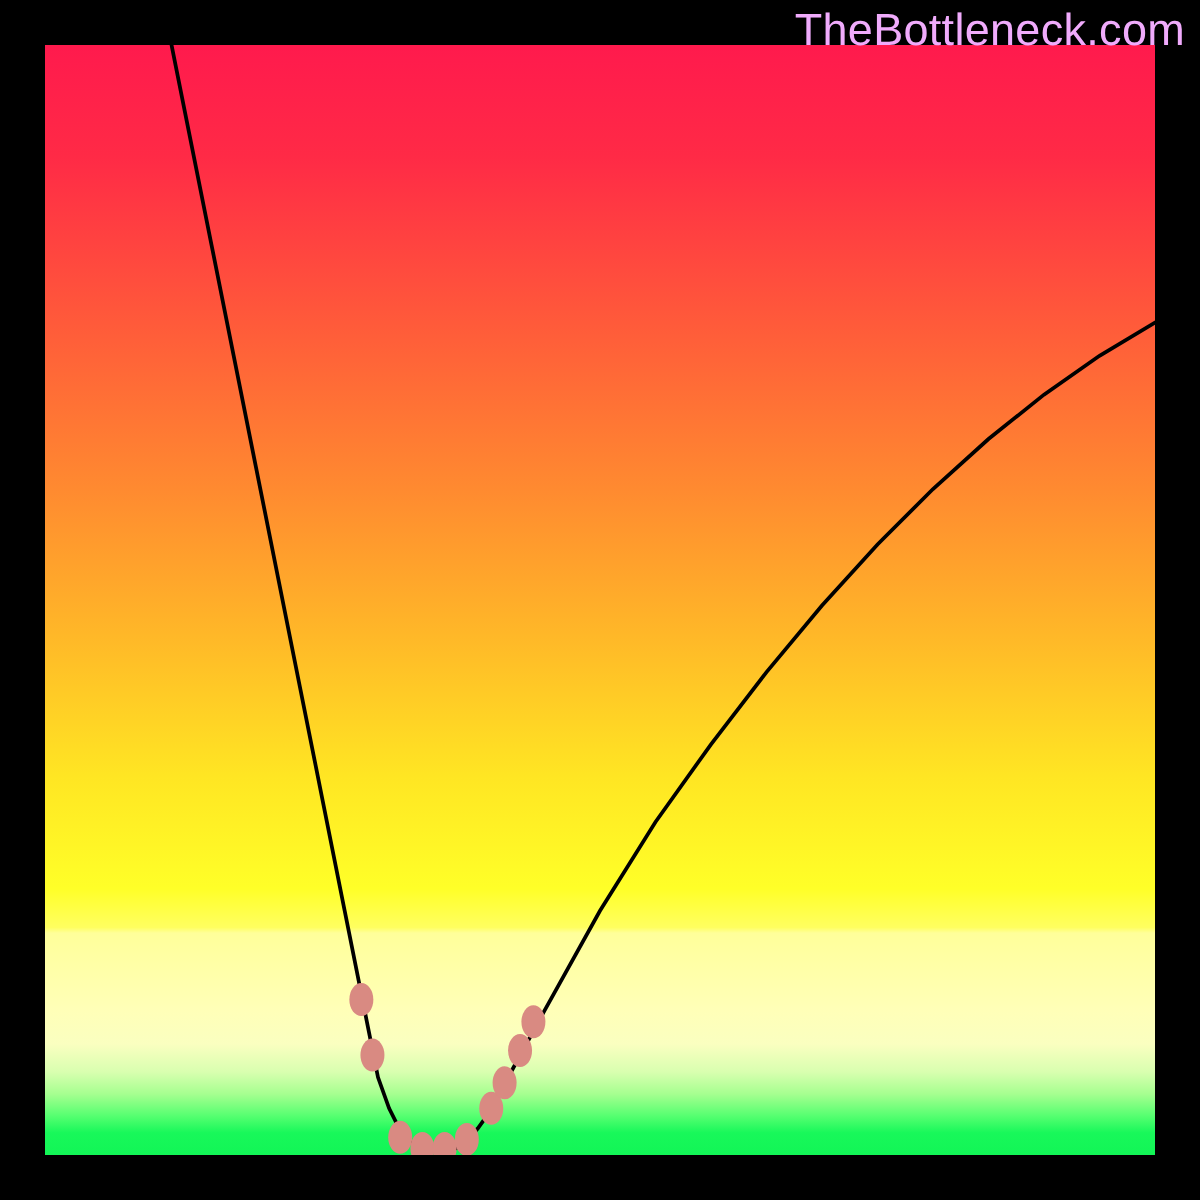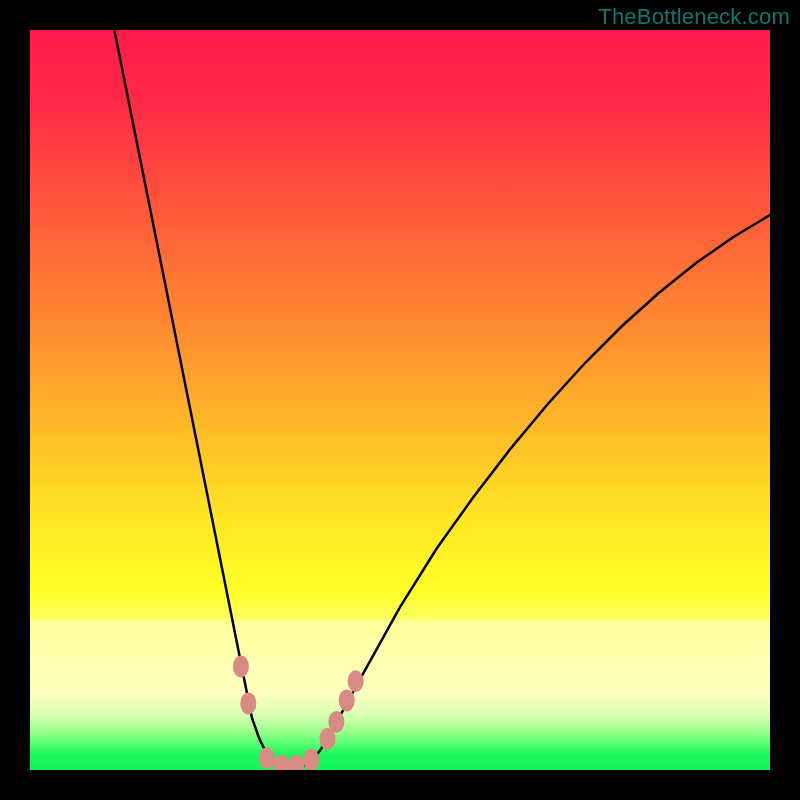--- a/index.html
+++ b/index.html
@@ -14,23 +14,23 @@
   .frame {
     position: relative;
     width: 800px;
     height: 800px;
     background: #000;
   }
   .watermark {
     position: absolute;
     top: 4px;
     right: 10px;
-    font-size: 22px;
+    font-size: 30px;
     font-weight: 500;
-    color: #0f766e;
+    color: #f0abfc;
     letter-spacing: 0.2px;
     z-index: 20;
   }
   .plot-area {
     position: absolute;
     left: 30px;
     top: 30px;
     width: 740px;
     height: 740px;
     overflow: hidden;

